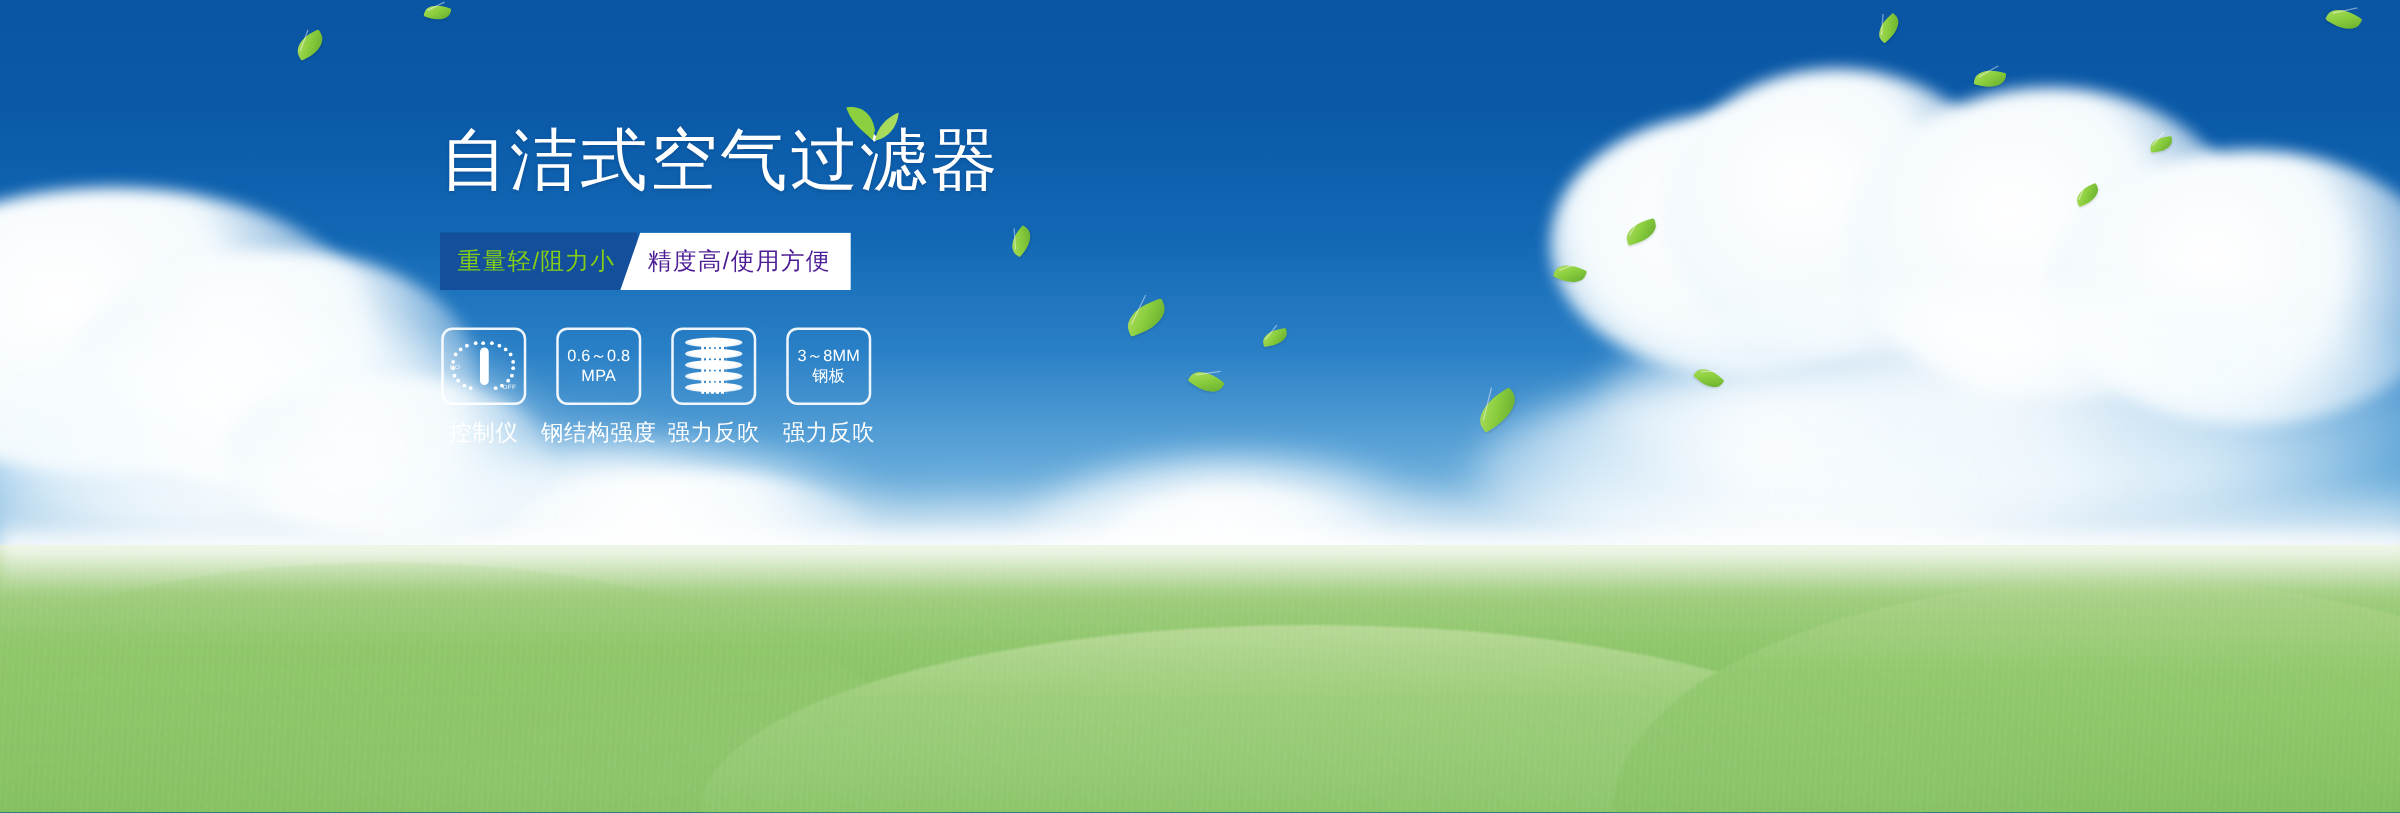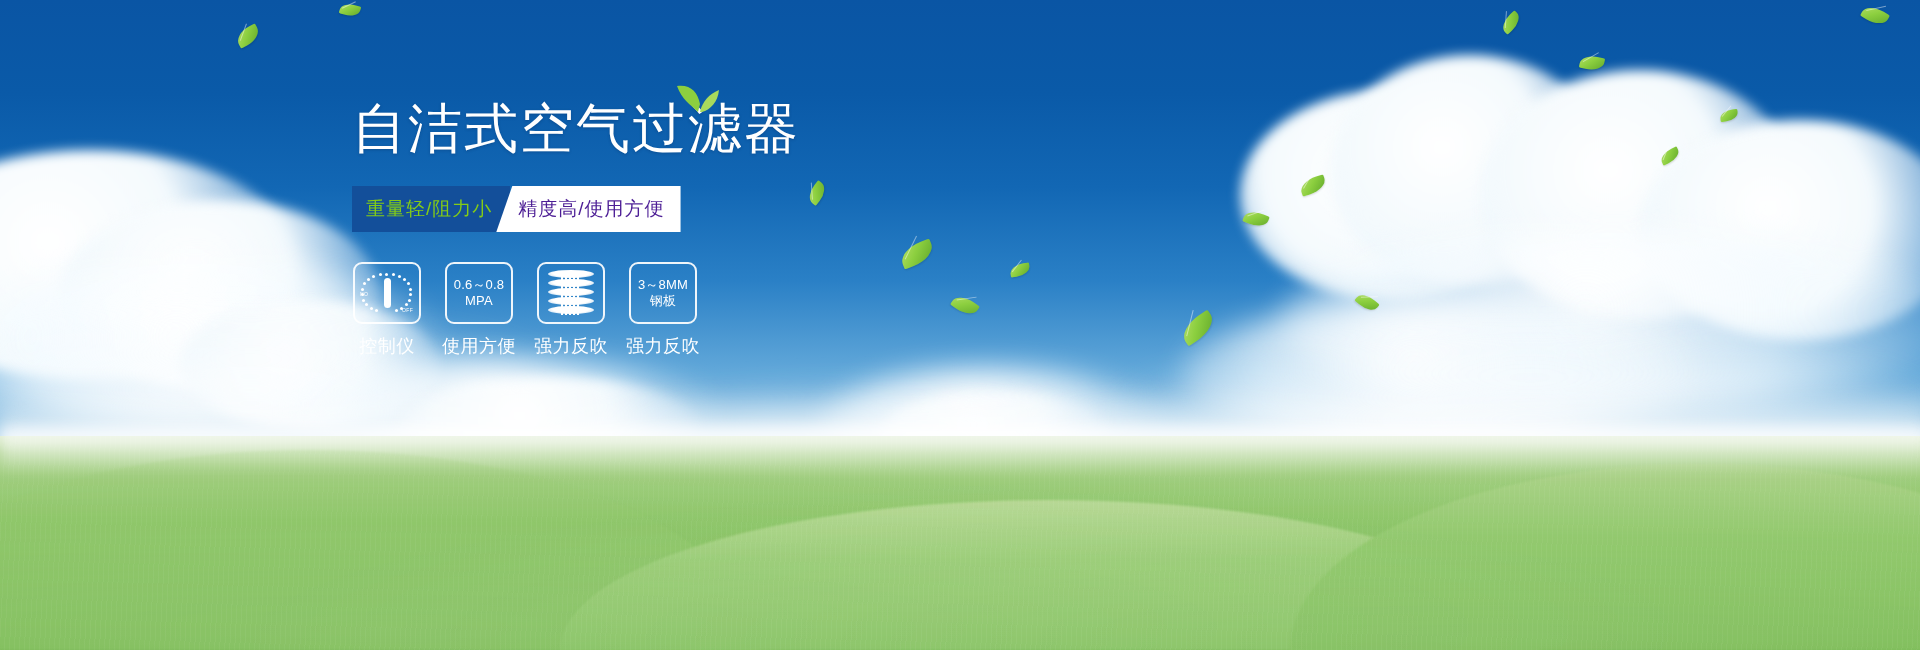--- a/index.html
+++ b/index.html
@@ -419,21 +419,21 @@
           </div>
         </div>
         <div class="flabel">控制仪</div>
       </div>
 
       <div class="feature">
         <div class="fbox">
           <div class="fbox-text">0.6～0.8
 MPA</div>
         </div>
-        <div class="flabel">使用方便</div>
+        <div class="flabel">钢结构强度</div>
       </div>
 
       <div class="feature">
         <div class="fbox">
           <div class="stack">
             <div class="core"></div>
             <div class="disc" style="top:1px;"></div>
             <div class="disc" style="top:10px;"></div>
             <div class="disc" style="top:19px;"></div>
             <div class="disc" style="top:28px;"></div>

